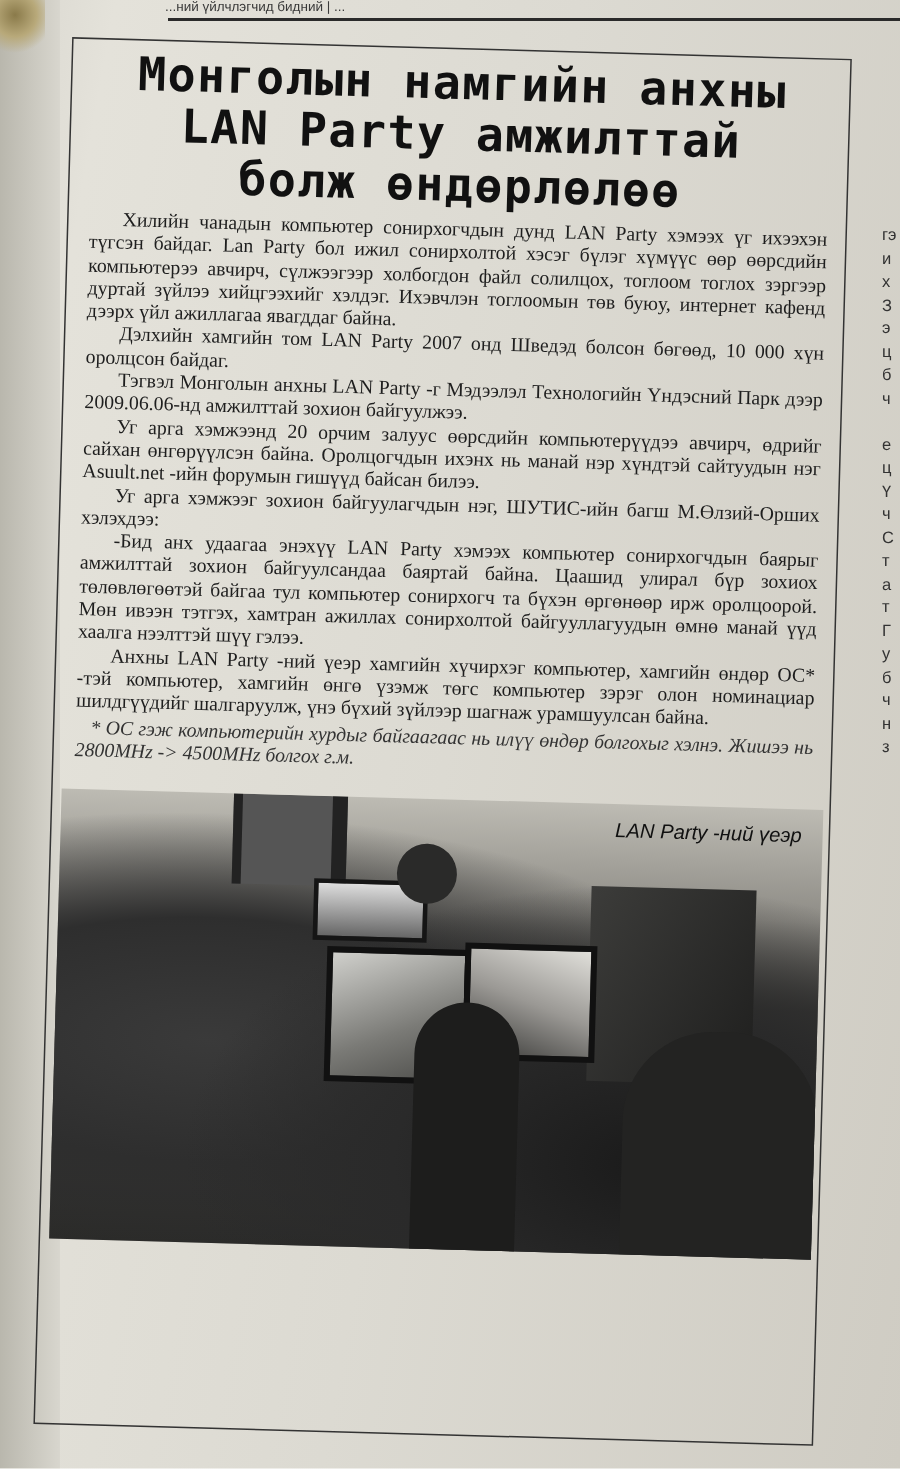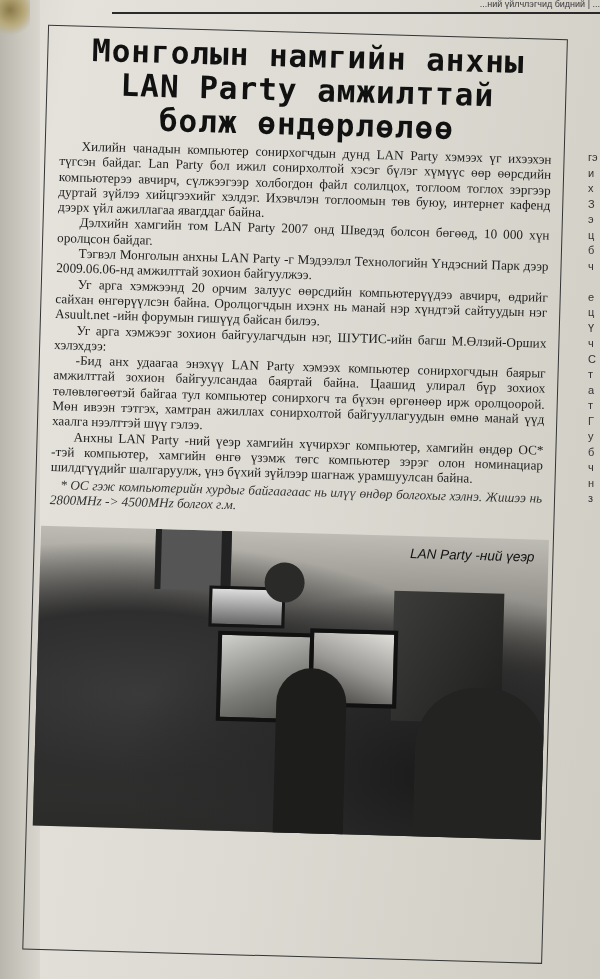--- a/index.html
+++ b/index.html
@@ -29,21 +29,20 @@
     }
     .running-header {
       position: absolute;
       left: 110px; top: 0;
       width: 490px; height: 12px;
       font-family: "Liberation Sans", sans-serif;
       font-size: 9px;
       color: #3a3a3a;
       overflow: hidden;
       white-space: nowrap;
-      text-align: right;
       line-height: 8px;
     }
     .header-rule {
       position: absolute;
       left: 112px; top: 12px;
       width: 488px; height: 2px;
       background: #2a2a2a;
     }
     .article-box {
       position: absolute;

